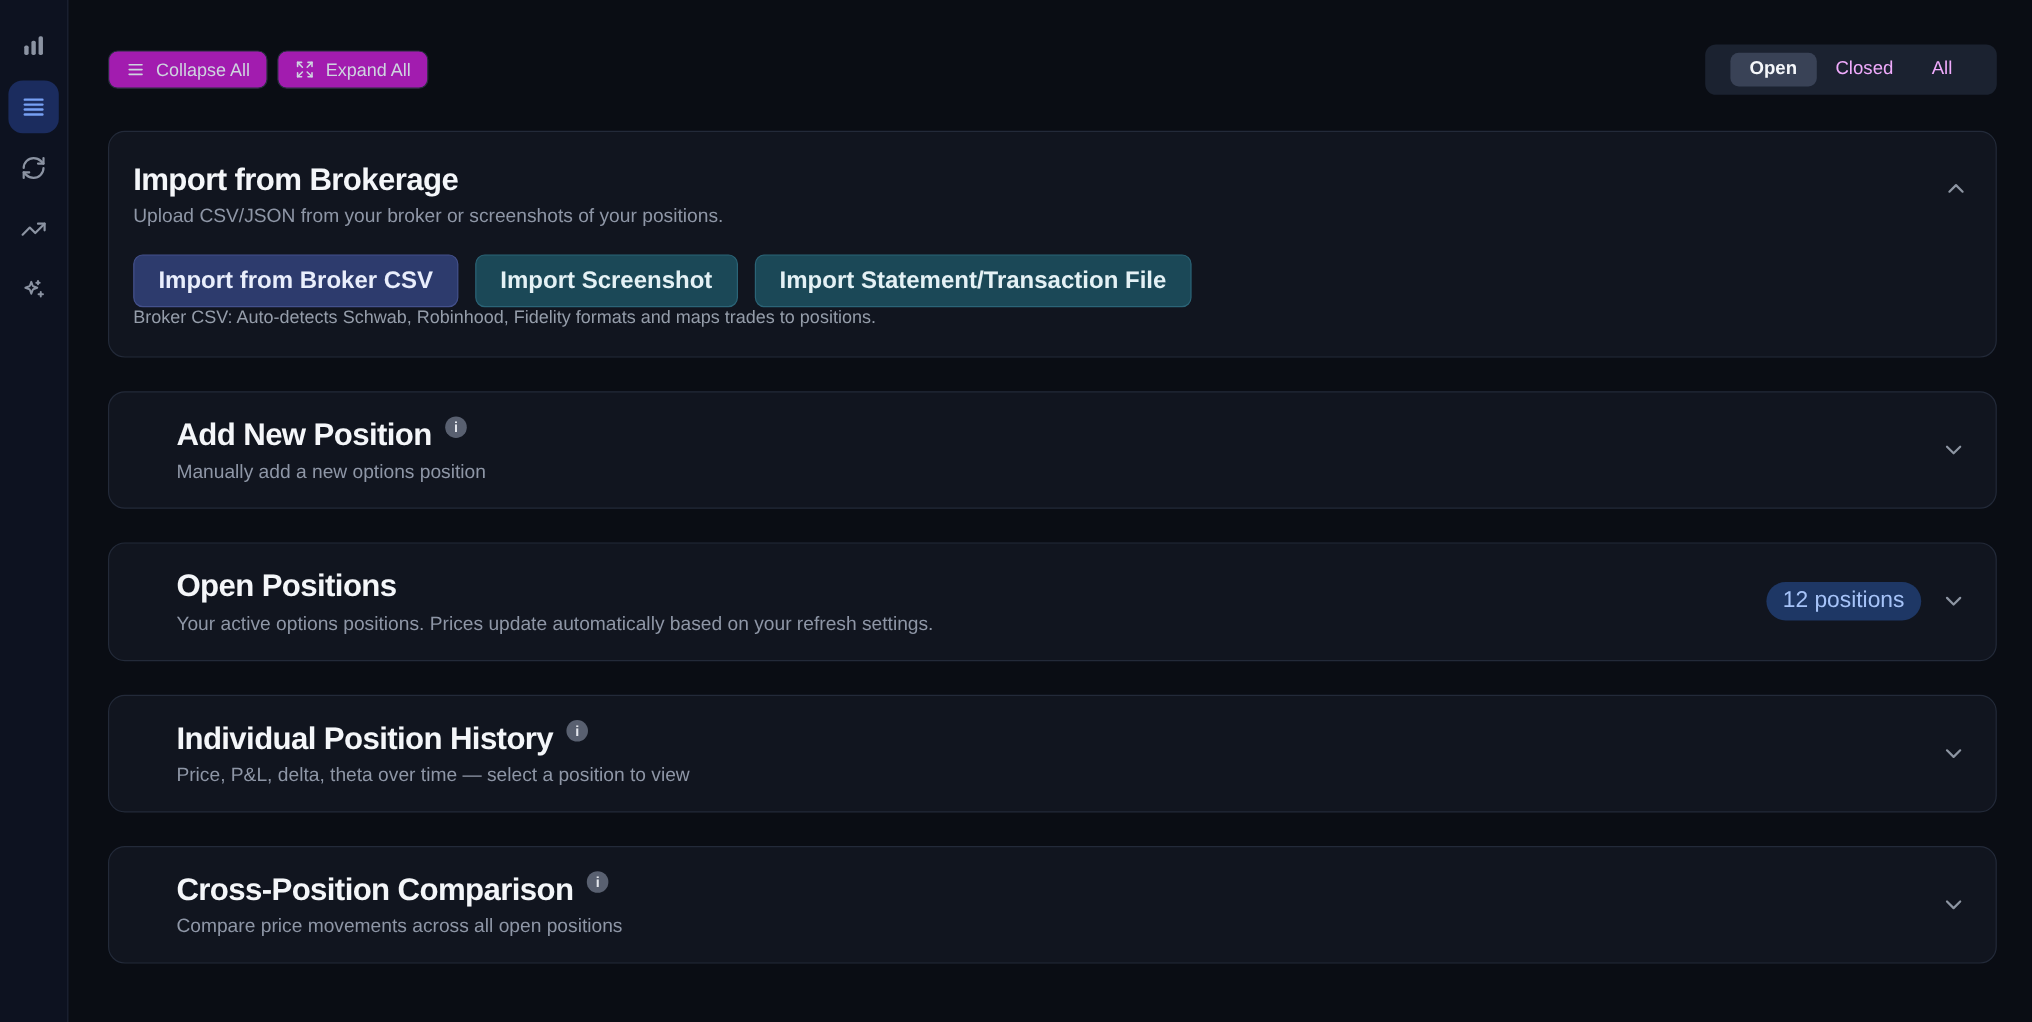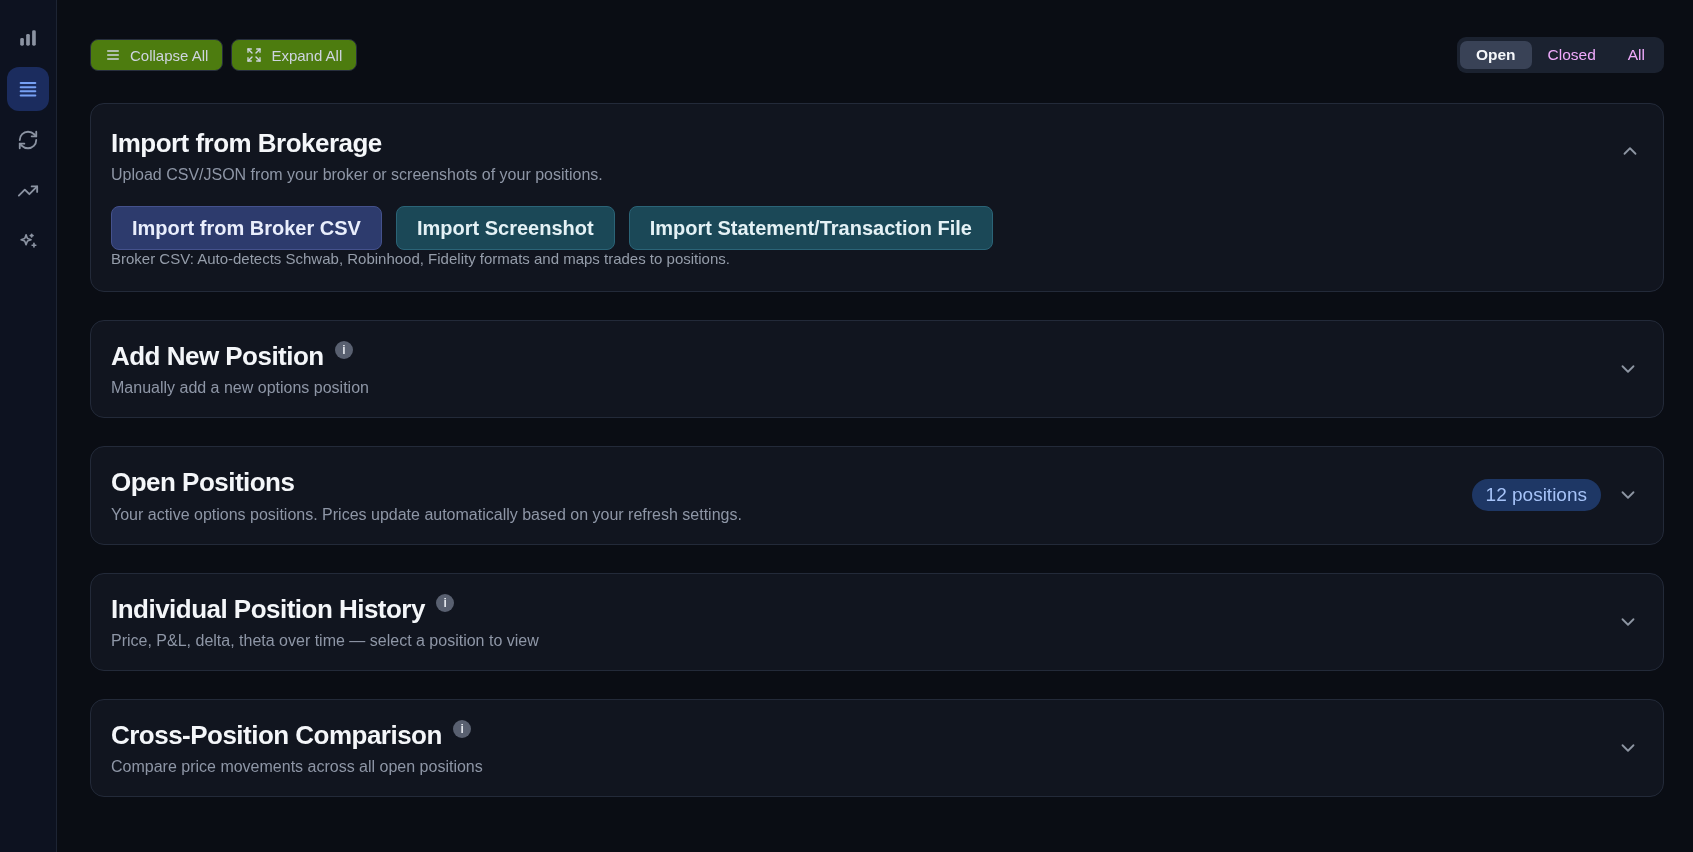--- a/index.html
+++ b/index.html
@@ -28,28 +28,28 @@
   .side-item svg { width:22px; height:22px; }
 
   
   .main { flex:1; padding:37px 29px 0 33px; }
 
   .toolbar { display:flex; justify-content:space-between; align-items:center; }
   .toolbar-left { display:flex; gap:8px; }
   .tool-btn {
     display:flex; align-items:center; gap:9px;
     height:32px; padding:0 14px;
-    background:#4d7c0f; border:1px solid #272e3d; border-radius:8px;
+    background:#a21caf; border:1px solid #272e3d; border-radius:8px;
     color:#ced4df; font-size:15px; font-family:inherit; cursor:pointer;
   }
   .tool-btn svg { width:16px; height:16px; }
 
   .segmented {
     display:flex; align-items:center; background:#1b2230;
-    border-radius:9px; padding:3px; height:36px;
+    border-radius:9px; padding:21px; height:36px;
   }
   .seg {
     border:none; background:transparent; color:#f0abfc;
     font-size:15.5px; font-family:inherit; font-weight:400;
     padding:0 16px; height:28px; border-radius:7px; cursor:pointer;
   }
   .seg.active { background:#394256; color:#f5f7fa; font-weight:600; }
 
   
   .panel {
@@ -77,21 +77,21 @@
   .btn.indigo { background:#2d3b6d; border:1px solid #44518c; color:#e9eefc; }
   .btn.teal   { background:#1b4857; border:1px solid #2b6477; color:#e4f1f5; }
 
   .panel-chevron {
     background:none; border:none; cursor:pointer; color:#8d95a2;
     display:flex; align-items:center; justify-content:center; padding:4px;
   }
   .panel-chevron svg { width:22px; height:22px; }
   .abs-chevron { position:absolute; top:32px; right:18px; }
 
-  .panel-head { display:flex; justify-content:space-between; align-items:center; cursor:pointer; }
+  .panel-head { display:flex; justify-content:space-between; align-items:center; cursor:pointer;margin-left:36px; }
   .head-right { display:flex; align-items:center; gap:12px; }
 
   .info {
     width:18px; height:18px; border-radius:50%;
     background:#596070; color:#e3e6ec;
     font-size:12px; font-weight:700; font-style:normal;
     display:inline-flex; align-items:center; justify-content:center;
     line-height:1;
   }
   .badge {

